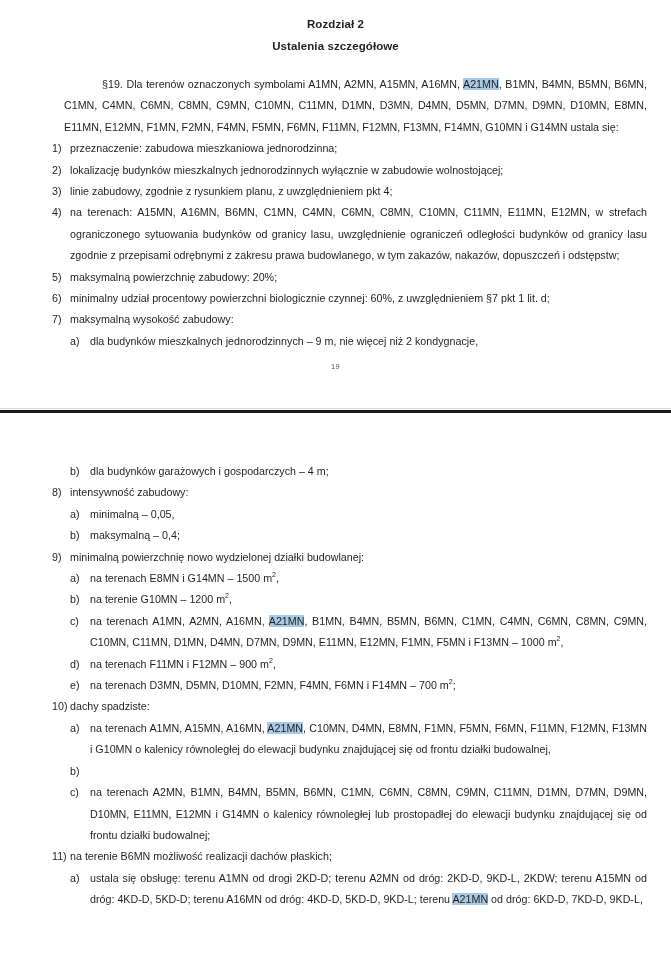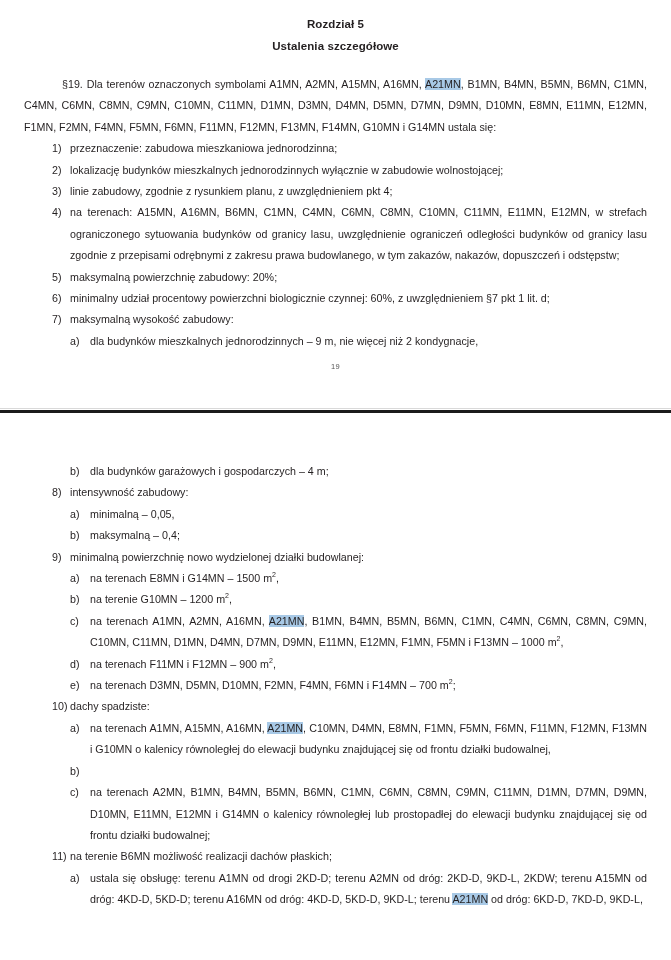--- a/index.html
+++ b/index.html
@@ -48,20 +48,21 @@
     line-height: 21.4px;
     text-align: justify;
     text-justify: inter-word;
     margin: 0;
     letter-spacing: 0.01px;
   }
 
   .intro-para {
     margin-top: 18px;
     text-indent: 38px;
+    margin-left: 40px;
   }
 
   
   .item {
     display: flex;
     font-size: 10.7px;
     line-height: 21.4px;
     letter-spacing: 0.01px;
   }
   .item .marker {
@@ -106,21 +107,21 @@
     font-size: 0.66em;
     vertical-align: super;
     line-height: 0;
   }
 </style>
 </head>
 <body>
 
 <section class="page page-one">
 
-  <h1 class="doc-heading">Rozdział 5</h1>
+  <h1 class="doc-heading">Rozdział 2</h1>
   <h2 class="doc-subheading">Ustalenia szczegółowe</h2>
 
   <p class="para intro-para"><span>§19. Dla terenów oznaczonych symbolami A1MN, A2MN, A15MN, A16MN, </span><mark class="hl">A21MN</mark><span>, B1MN, B4MN, B5MN, B6MN, C1MN, C4MN, C6MN, C8MN, C9MN, C10MN, C11MN, D1MN, D3MN, D4MN, D5MN, D7MN, D9MN, D10MN, E8MN, E11MN, E12MN, F1MN, F2MN, F4MN, F5MN, F6MN, F11MN, F12MN, F13MN, F14MN, G10MN i G14MN ustala się:</span></p>
 
   <div class="item lvl1">
     <span class="marker">1)</span>
     <span class="body">przeznaczenie: zabudowa mieszkaniowa jednorodzinna;</span>
   </div>
   <div class="item lvl1">
     <span class="marker">2)</span>

